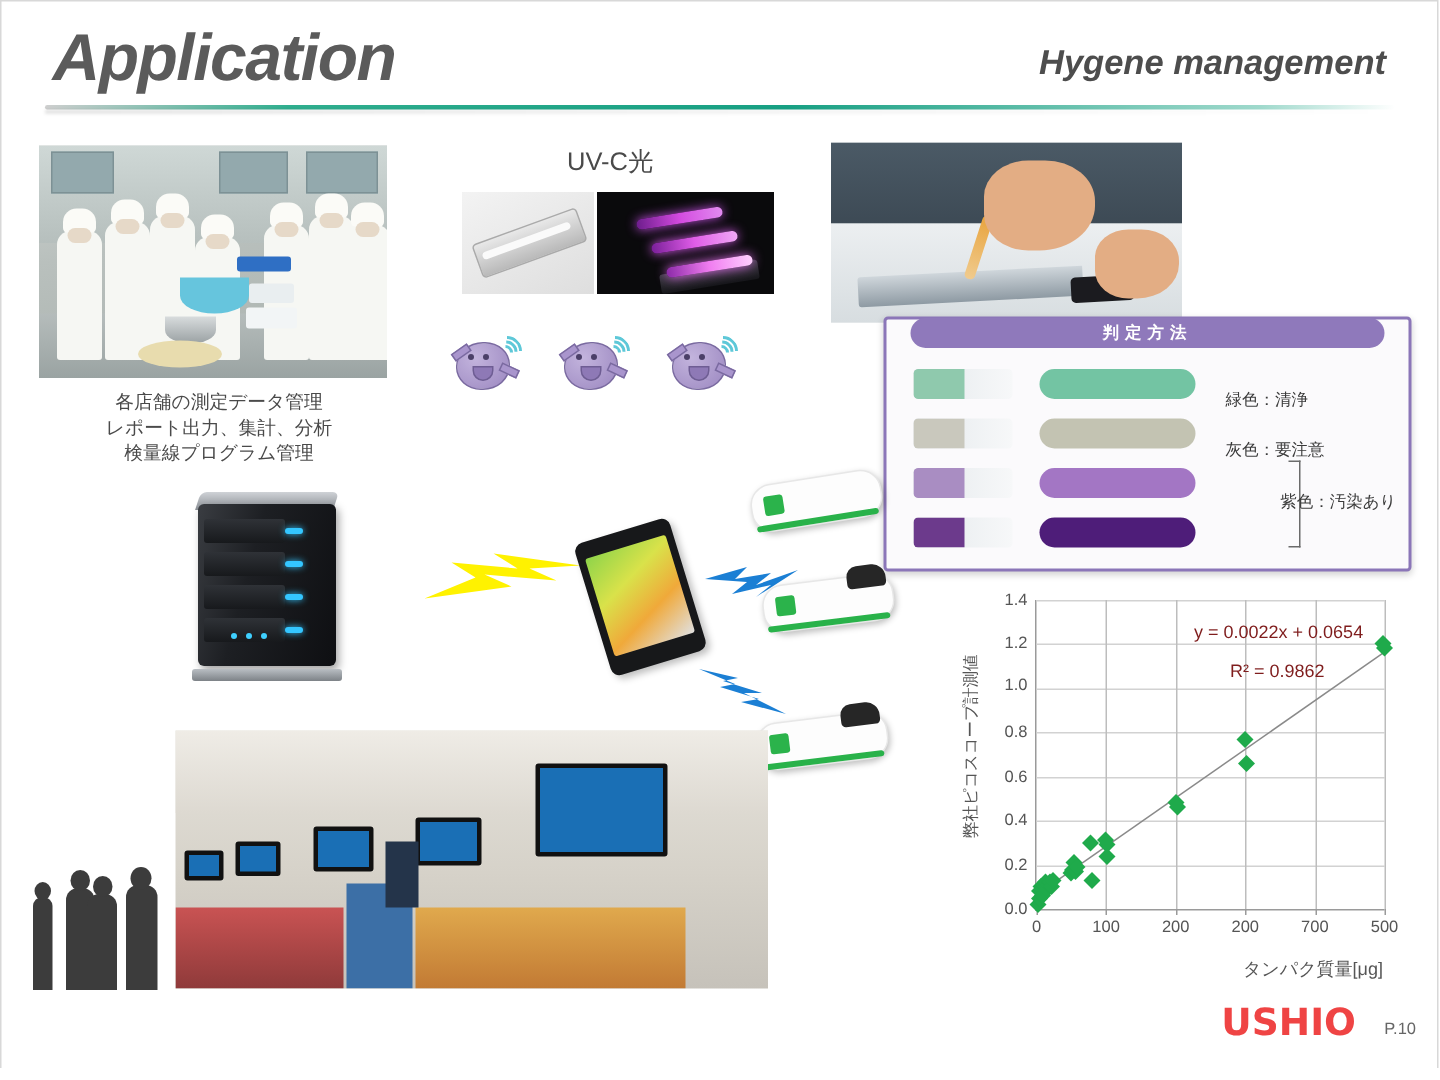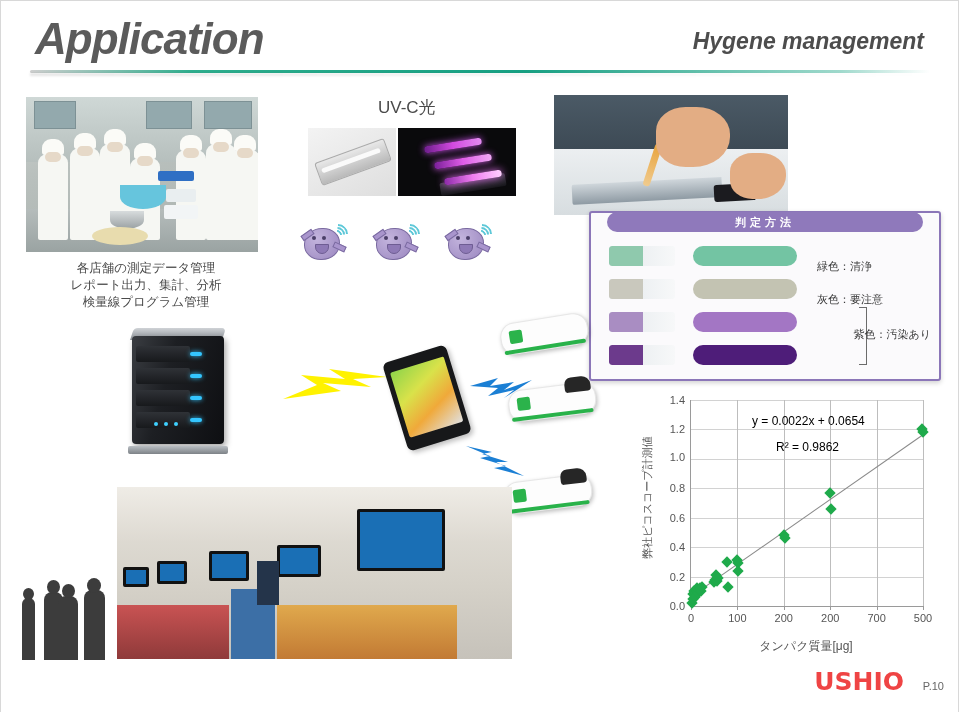--- a/index.html
+++ b/index.html
@@ -145,22 +145,22 @@
   .chart{position:absolute;left:634px;top:386px;width:315px;height:280px;}
   .plot{position:absolute;left:56px;top:14px;width:232px;height:206px;
     border-left:1px solid #9a9a9a;border-bottom:1px solid #9a9a9a;}
   .gridline{position:absolute;left:0;width:100%;height:1px;background:#d2d2d2;}
   .vgrid{position:absolute;top:0;height:100%;width:1px;background:#bdbdbd;}
   .ylab{position:absolute;right:100%;margin-right:6px;font-size:11px;color:#555;transform:translateY(-50%);white-space:nowrap;}
   .xlab{position:absolute;top:100%;margin-top:6px;font-size:11px;color:#555;transform:translateX(-50%);white-space:nowrap;}
   .tickx{position:absolute;top:100%;width:1px;height:4px;background:#9a9a9a;}
   .pt{position:absolute;width:8px;height:8px;background:#1faa4b;transform:translate(-50%,50%) rotate(45deg);}
   .trend{position:absolute;height:1px;background:#8a8a8a;transform-origin:0 0;}
-  .eq{position:absolute;font-size:12px;color:#000000;}
-  .axis-title-x{position:absolute;left:56px;width:232px;top:252px;text-align:center;font-size:12px;color:#555;}
+  .eq{position:absolute;font-size:12px;color:#7f1d1d;margin-left:44px;}
+  .axis-title-x{position:absolute;left:56px;width:232px;top:252px;text-align:right;font-size:12px;color:#555;}
   .axis-title-y{position:absolute;left:-62px;top:104px;width:150px;text-align:center;font-size:11px;color:#555;
     transform:rotate(-90deg);transform-origin:center;}
 
   
   .ushio{position:absolute;right:56px;bottom:16px;font-size:25px;font-weight:bold;
     color:#ef4444;letter-spacing:0px;font-family:"DejaVu Sans",sans-serif;}
   .pageno{position:absolute;right:16px;bottom:20px;font-size:11px;color:#666;}
 </style>
 </head>
 <body>

